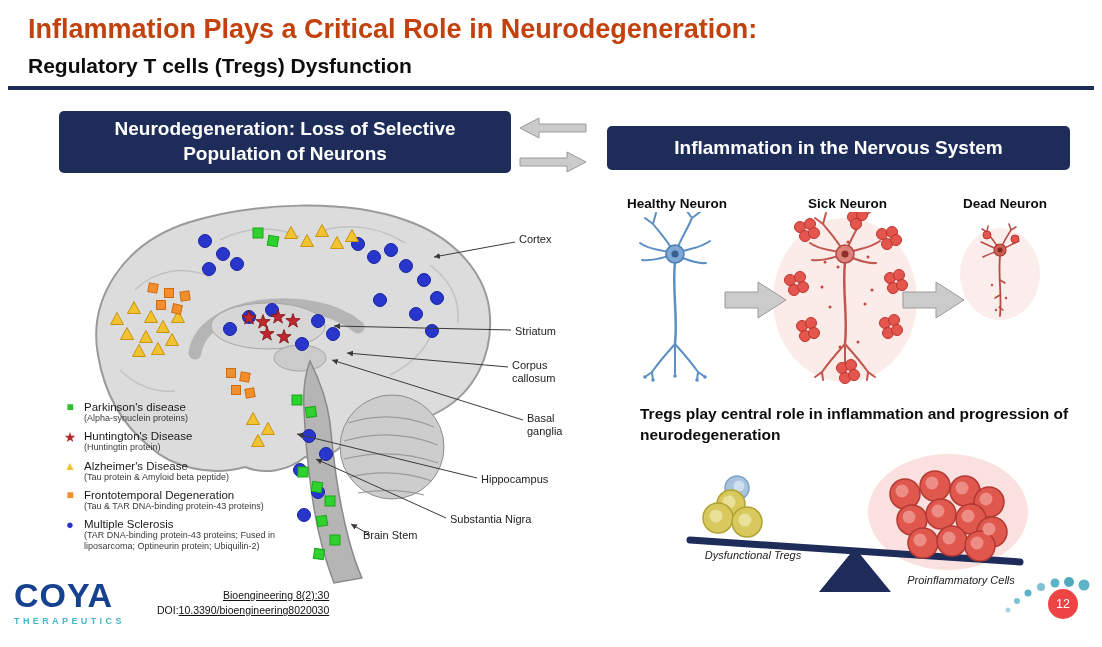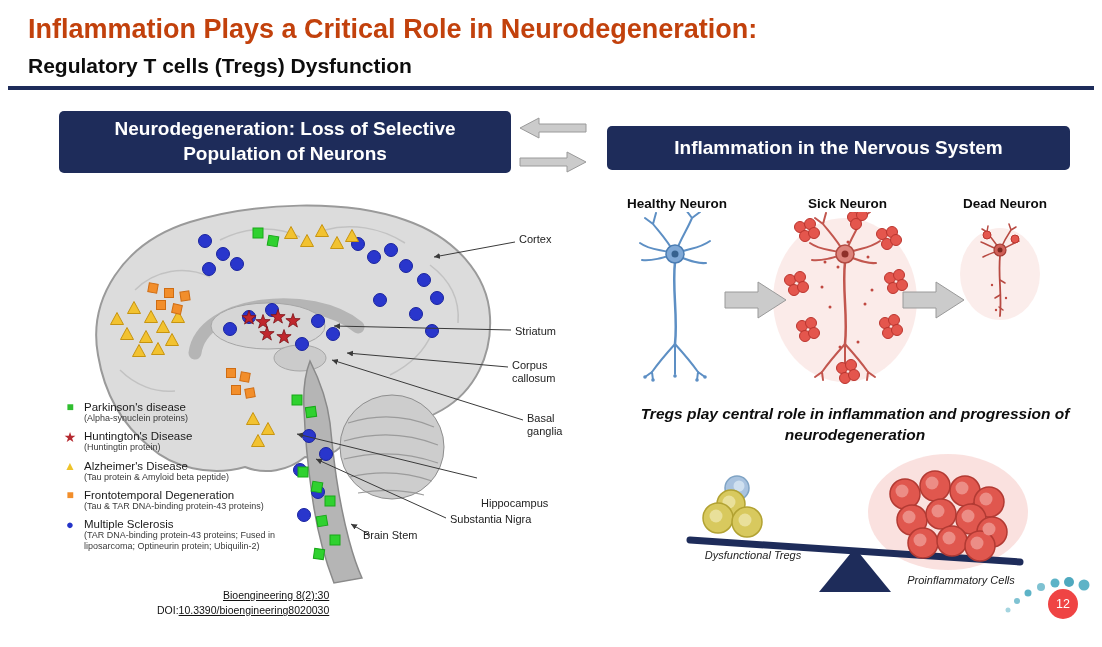--- a/index.html
+++ b/index.html
@@ -15,22 +15,22 @@
            display:flex;align-items:center;justify-content:center;border-radius:5px;
            line-height:1.3;padding:0 18px;box-sizing:border-box;}
   .hdr-left{left:59px;top:111px;width:452px;height:62px;}
   .hdr-right{left:607px;top:126px;width:463px;height:44px;}
 
   .neuron-label{font-size:13.5px;font-weight:bold;text-align:center;color:#0d0d0d;}
   .nl-healthy{left:612px;top:196px;width:130px;}
   .nl-sick{left:795px;top:196px;width:105px;}
   .nl-dead{left:950px;top:196px;width:110px;}
 
-  .tagline{left:640px;top:404px;width:430px;text-align:center;font-size:15.5px;
-           font-weight:bold;font-style:italic;line-height:1.35;color:#0d0d0d;}
+  .tagline{left:640px;top:404px;width:430px;font-size:15.5px;
+           font-weight:bold;line-height:1.35;color:#0d0d0d;}
 
   .brain-label{position:absolute;font-size:11px;color:#222;line-height:1.15;}
 
   .legend{left:62px;top:401px;width:285px;display:flex;flex-direction:column;gap:7px;}
   .lg-item{display:flex;gap:6px;align-items:flex-start;}
   .lg-marker{width:16px;flex:none;text-align:center;line-height:1.1;}
   .m0{color:#2fbe2f;font-size:12px;}
   .m1{color:#b5292f;font-size:14px;}
   .m2{color:#eec32a;font-size:12px;}
   .m3{color:#f28e2b;font-size:12px;}
@@ -202,21 +202,21 @@
       <line class="lead" x1="417" y1="283" x2="237" y2="239" marker-end="url(#ah)"></line>
       <line class="lead" x1="386" y1="323" x2="256" y2="264" marker-end="url(#ah)"></line>
       <line class="lead" x1="310" y1="340" x2="291" y2="329" marker-end="url(#ah)"></line>
     </g>
   </svg>
 
   <div class="brain-label" style="left:519px;top:233px">Cortex</div>
   <div class="brain-label" style="left:515px;top:325px">Striatum</div>
   <div class="brain-label" style="left:512px;top:359px;width:60px">Corpus callosum</div>
   <div class="brain-label" style="left:527px;top:412px;width:48px">Basal ganglia</div>
-  <div class="brain-label" style="left:481px;top:497px">Hippocampus</div>
+  <div class="brain-label" style="left:481px;top:473px">Hippocampus</div>
   <div class="brain-label" style="left:450px;top:513px">Substantia Nigra</div>
   <div class="brain-label" style="left:363px;top:529px">Brain Stem</div>
 
   <div class="abs legend">
     <div class="lg-item">
       <span class="lg-marker m0">■</span>
       <div>
           <div class="lg-name">Parkinson's disease</div>
            <div class="lg-detail">(Alpha-synuclein proteins)</div>
         </div>
@@ -415,20 +415,24 @@
           <circle cx="240" cy="88" r="6.5"></circle>
         <circle cx="269" cy="86" r="6.5"></circle>
           <circle cx="297" cy="91" r="6.5"></circle>
       </g>
     </g>
   </svg>
 
   <div class="seesaw-label sl-left">Dysfunctional Tregs</div>
   <div class="seesaw-label sl-right">Proinflammatory Cells</div>
 
+  <div class="abs logo">
+    <div class="logo-text">COYA</div>
+    <div class="logo-sub">THERAPEUTICS</div>
+  </div>
 
   <div class="abs citation">
     <div><span class="cit-link">Bioengineering 8(2):30</span></div>
     <div>
       <span>DOI:</span><span class="cit-link">10.3390/bioengineering8020030</span>
     </div>
   </div>
 
   <svg class="abs" style="left:1002px;top:566px" width="92" height="56" viewBox="0 0 92 56">
     <circle cx="6" cy="44" r="2.5" fill="#a5d5e0"></circle>

